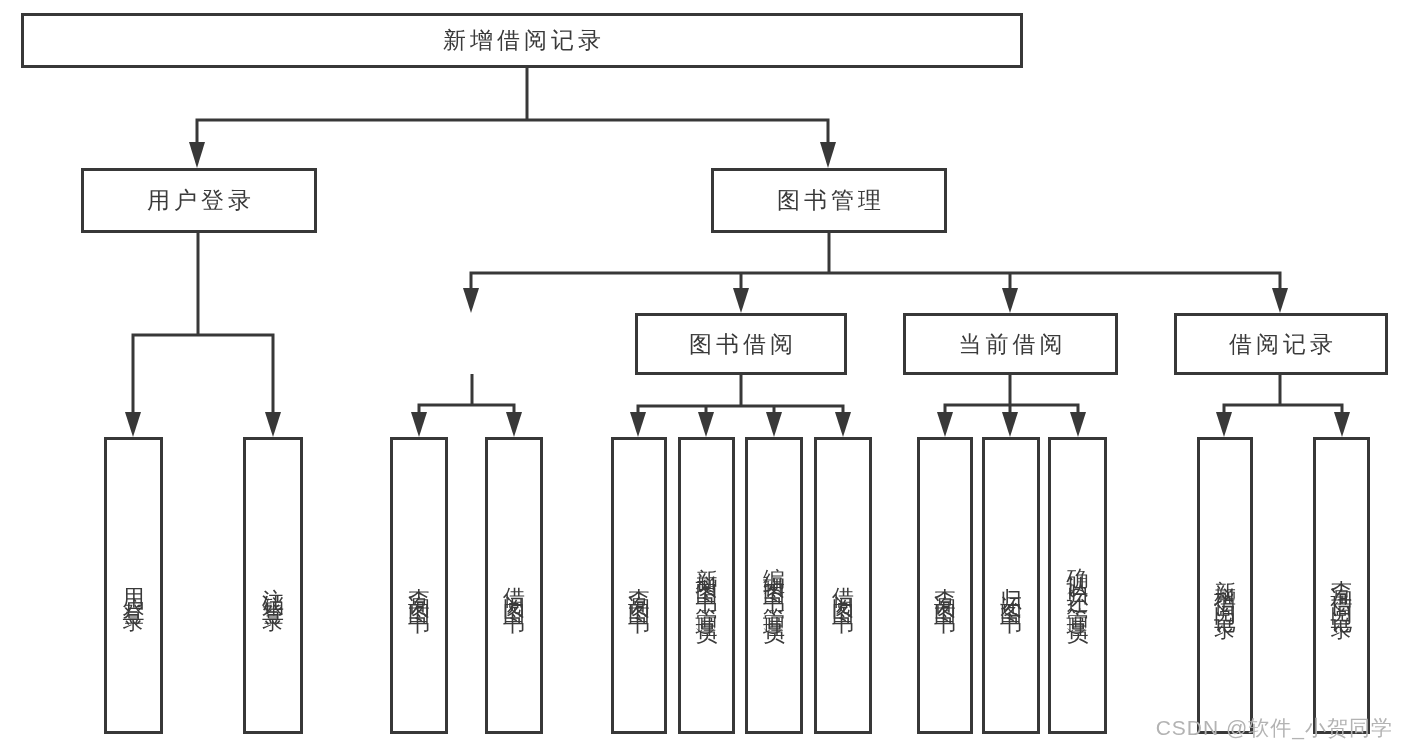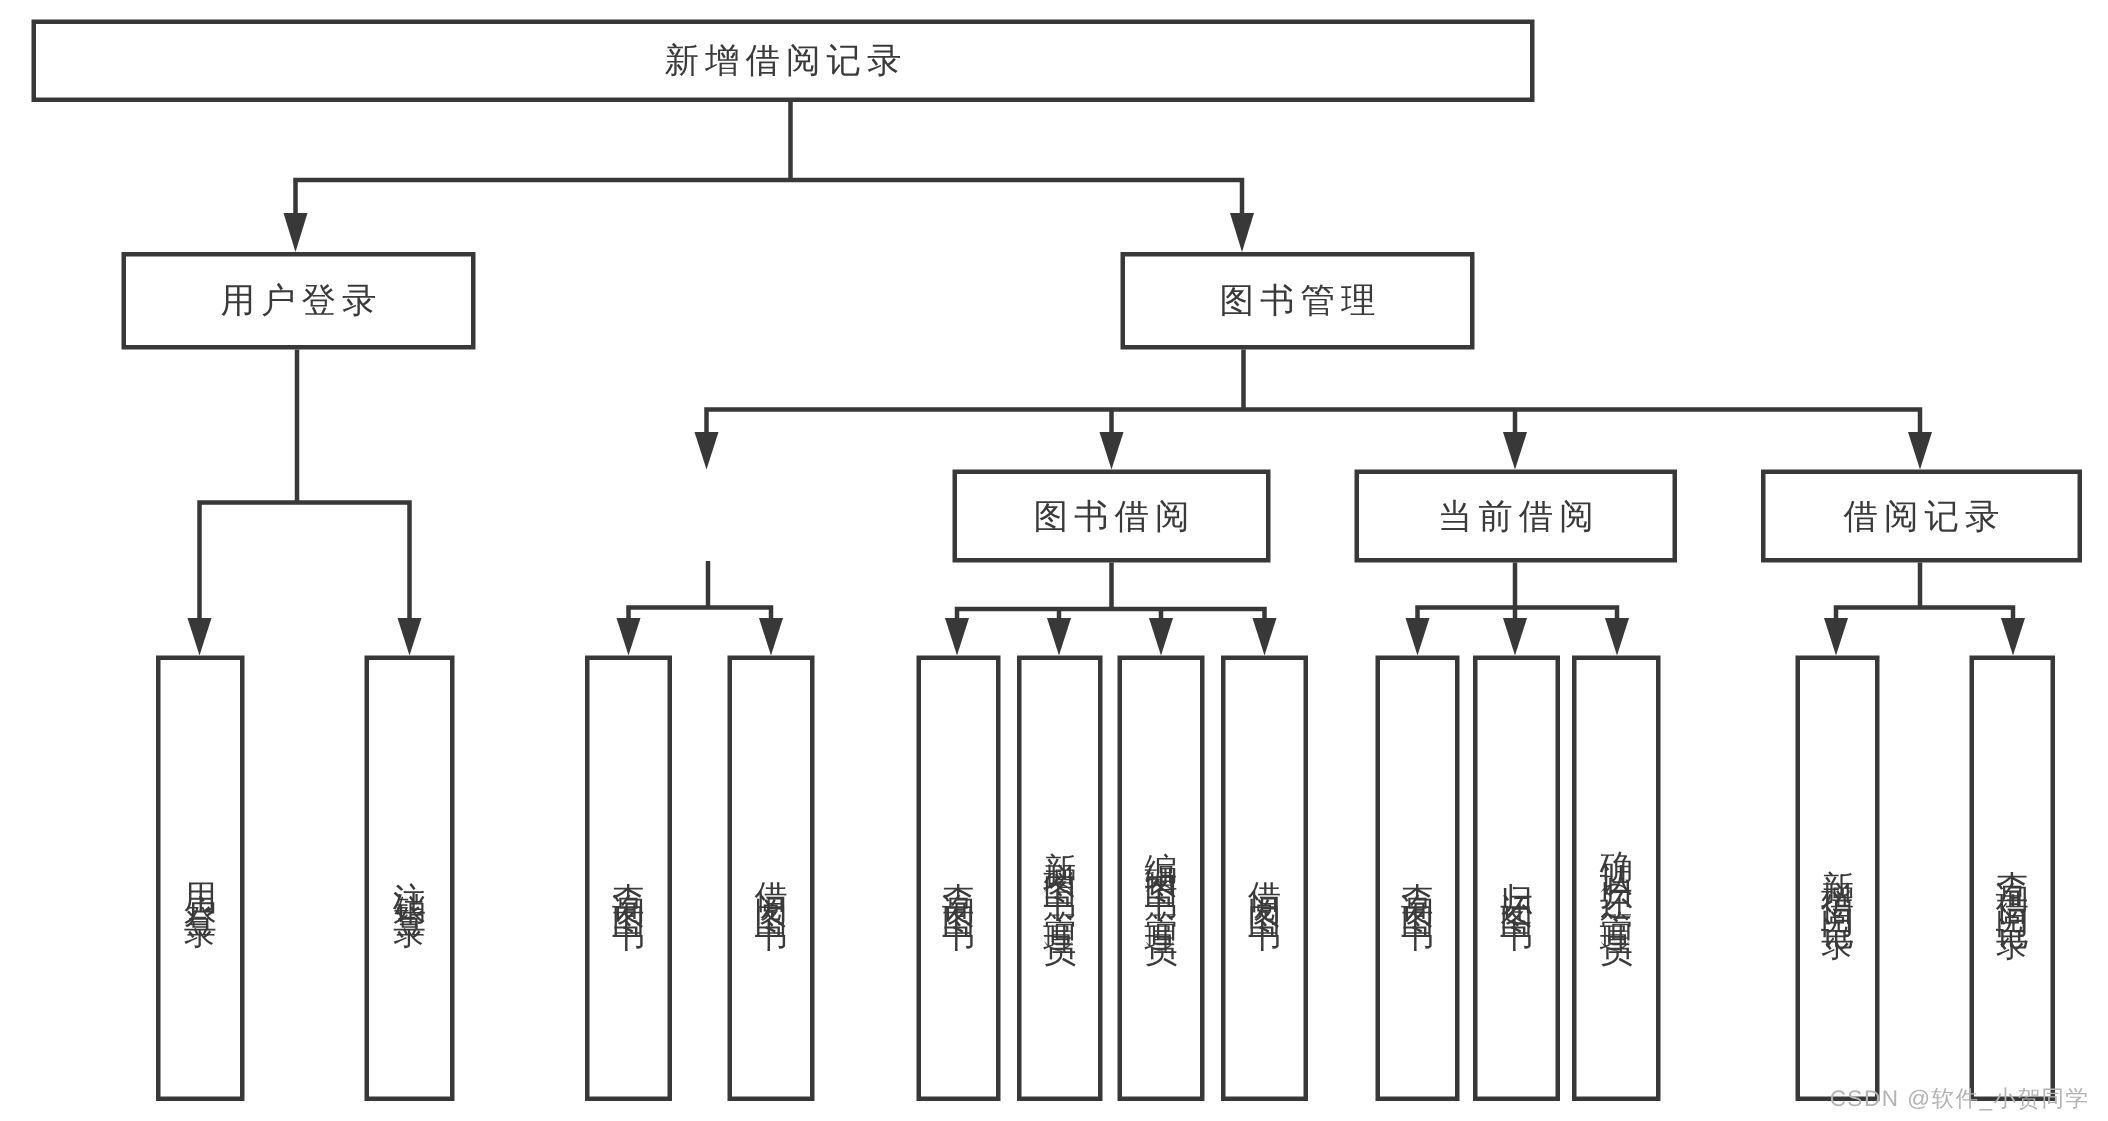--- a/index.html
+++ b/index.html
@@ -42,21 +42,21 @@
     text-orientation: mixed;
     font-size: 22px;
     letter-spacing: 8px;
     line-height: 1;
     white-space: nowrap;
   }
   .watermark {
     position: absolute;
     right: 12px;
     bottom: 5px;
-    font-size: 15px;
+    font-size: 21px;
     color: #b3b3b3;
     letter-spacing: 1px;
     white-space: nowrap;
     z-index: 5;
   }
 </style>
 </head>
 <body>
 
 <div class="canvas">
@@ -120,21 +120,21 @@
     </g>
   </svg>
 
   <div class="node" style="left:21px; top:13px; width:1002px; height:55px;">
     <span class="hlabel">新增借阅记录</span>
   </div>
 
   <div class="node" style="left:81px; top:168px; width:236px; height:65px;">
     <span class="hlabel">用户登录</span>
   </div>
-  <div class="node" style="left:747px; top:168px; width:236px; height:65px;">
+  <div class="node" style="left:711px; top:168px; width:236px; height:65px;">
     <span class="hlabel">图书管理</span>
   </div>
 
   <div class="node" style="left:635px; top:313px; width:212px; height:62px;justify-content:center;">
     <span class="hlabel">图书借阅</span>
   </div>
   <div class="node" style="left:903px; top:313px; width:215px; height:62px;justify-content:center;">
     <span class="hlabel">当前借阅</span>
   </div>
   <div class="node" style="left:1174px; top:313px; width:214px; height:62px;">

